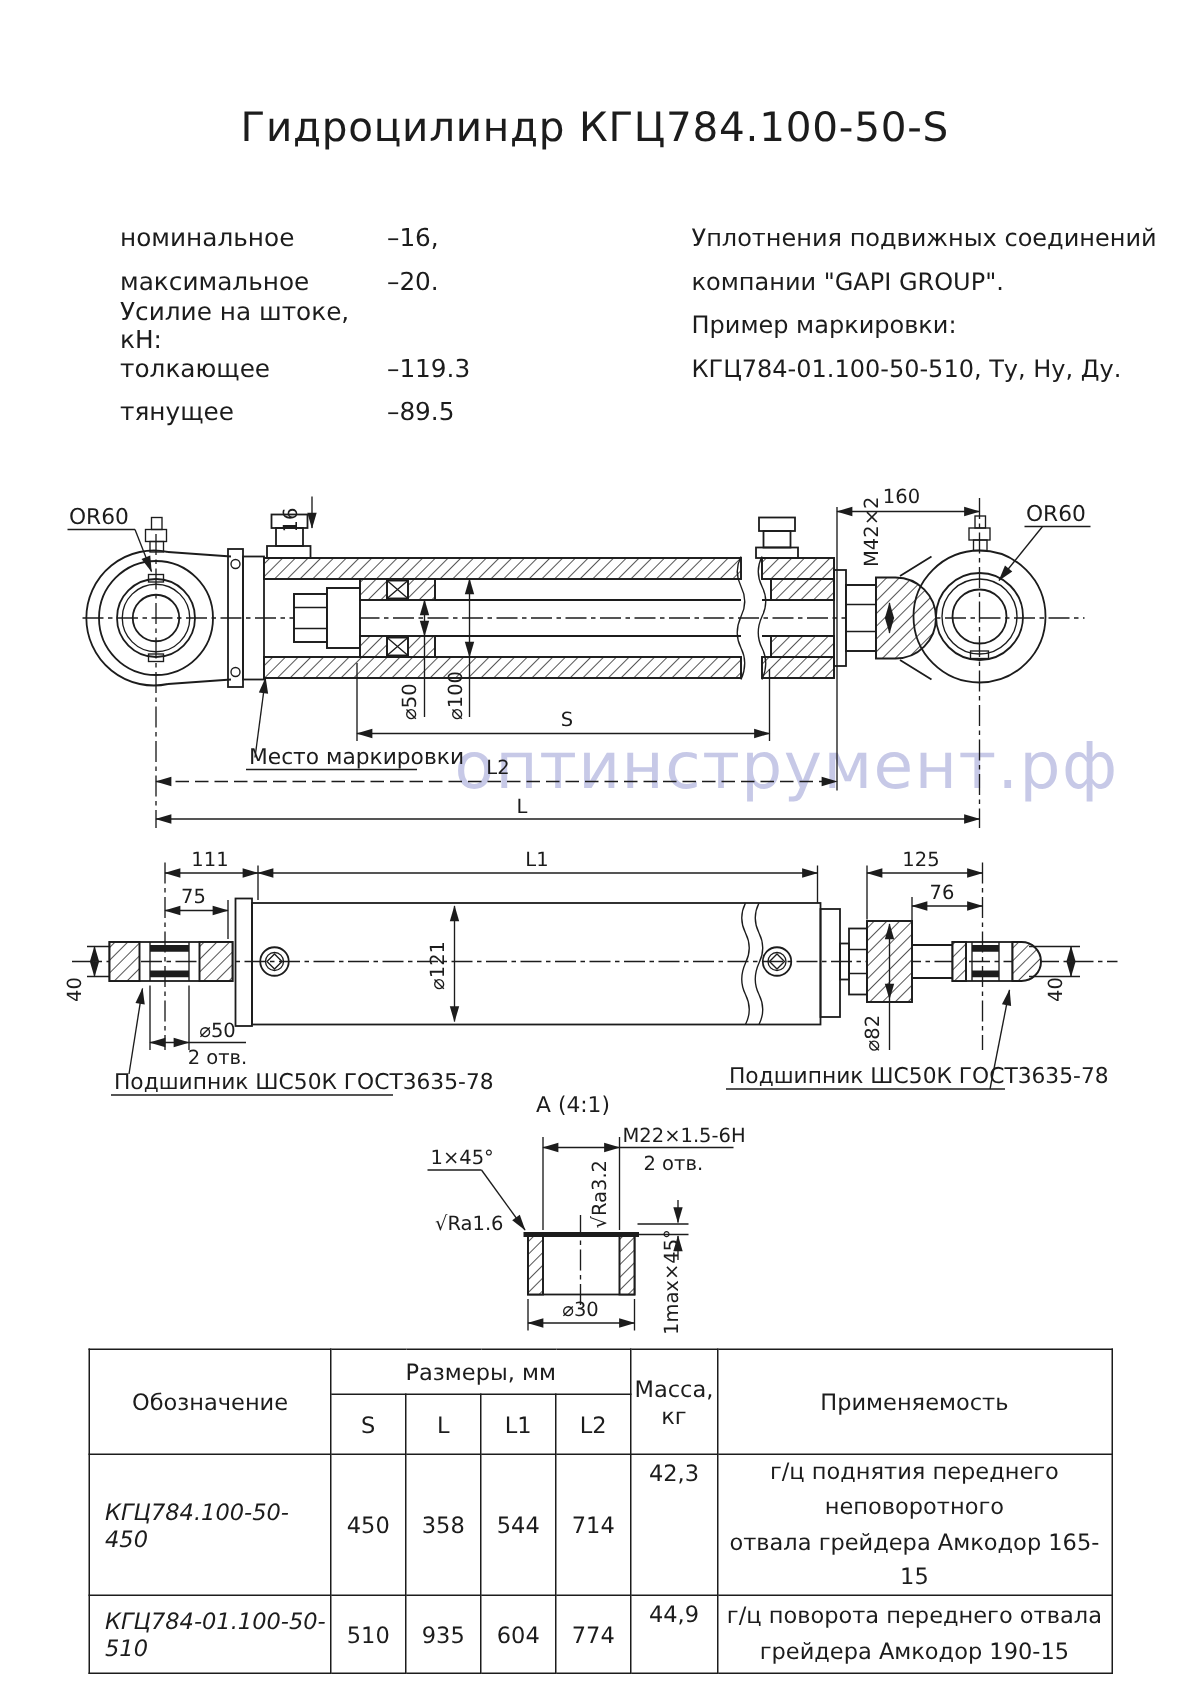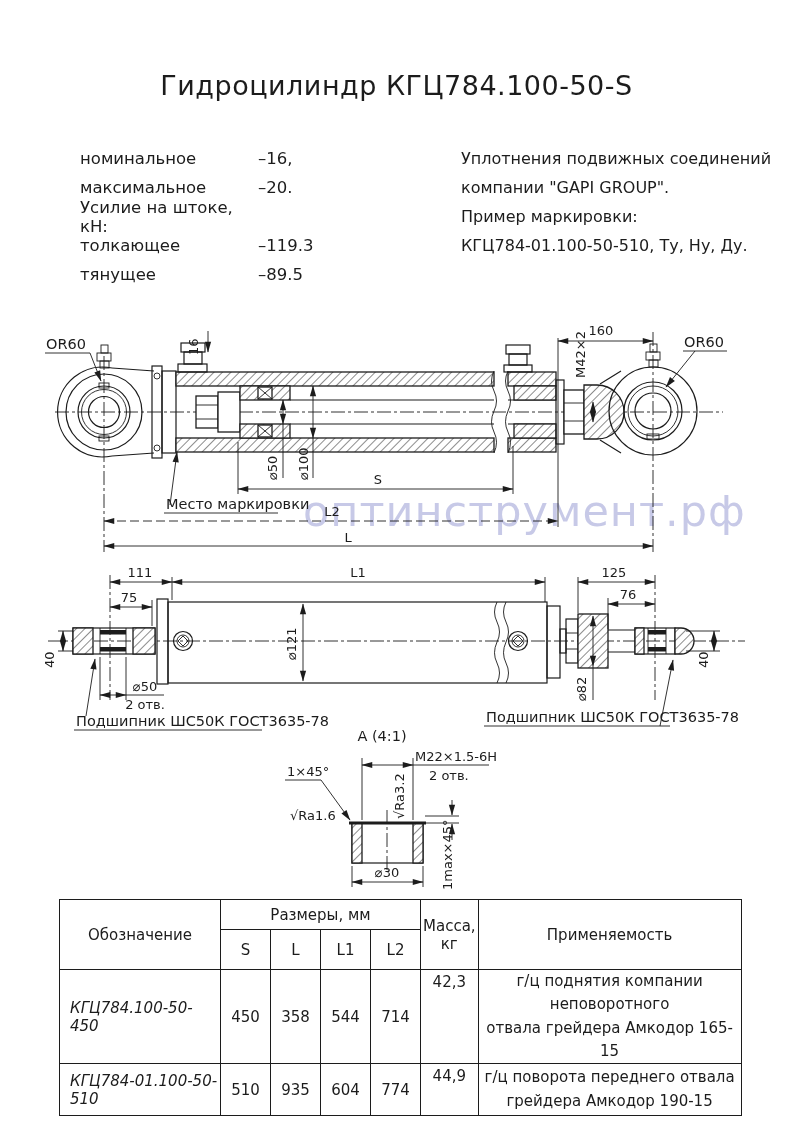--- a/index.html
+++ b/index.html
@@ -354,21 +354,21 @@
       <td>L2</td>
     </tr>
     <tr style="height:52px">
       <td class="des">КГЦ784.100-50-450</td>
       <td>450</td>
       <td>358</td>
       <td>544</td>
       <td>714</td>
       <td class="mass">42,3</td>
       <td class="app">
-        <div>г/ц поднятия компании неповоротного</div>
+        <div>г/ц поднятия переднего неповоротного</div>
         <div>отвала грейдера Амкодор 165-15</div>
       </td>
     </tr>
     <tr style="height:52px">
       <td class="des">КГЦ784-01.100-50-510</td>
       <td>510</td>
       <td>935</td>
       <td>604</td>
       <td>774</td>
       <td class="mass">44,9</td>

